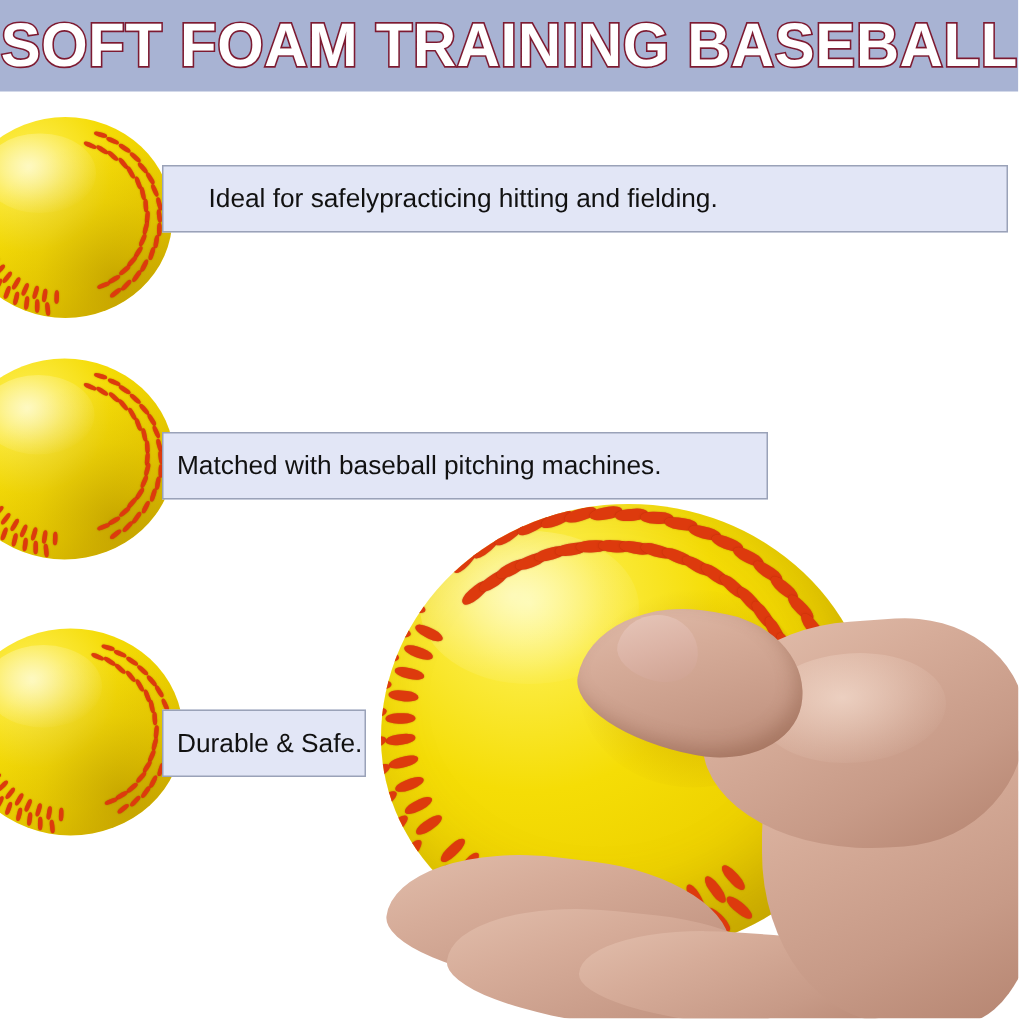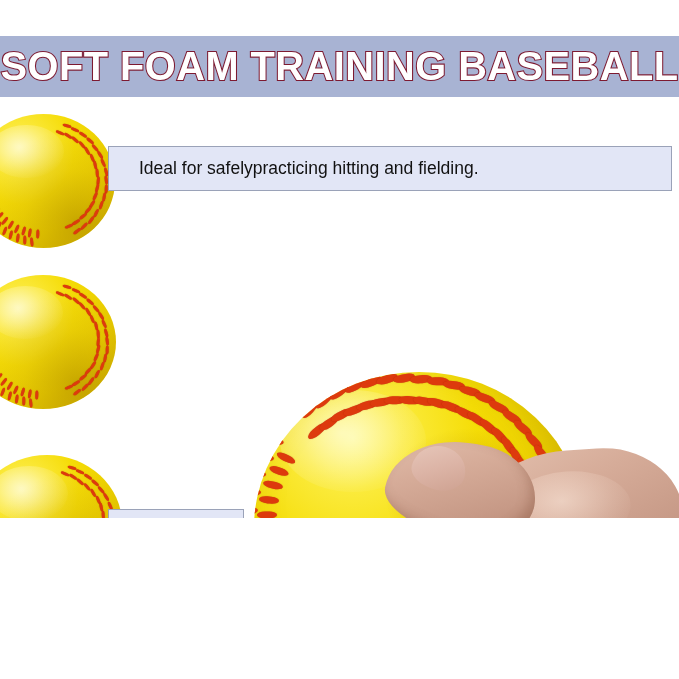--- a/index.html
+++ b/index.html
@@ -6,24 +6,23 @@
     margin: 0;
     padding: 0;
     background: #ffffff;
   }
   body {
     font-family: "Liberation Sans", sans-serif;
   }
   #page {
     position: relative;
     width: 679px;
-    height: 482px;
+    height: 679px;
     background: #ffffff;
     overflow: hidden;
-    margin-top: 36px;
   }
 
   
   .header-band {
     position: absolute;
     left: 0;
     top: 0;
     width: 679px;
     height: 61px;
     background: #a8b3d3;
@@ -501,17 +500,21 @@
       <div class="skin-hi" style="left:18%; top:14%; width:58%; height:48%;"></div>
     </div>
     <div class="skin" id="thumb"></div>
     <div id="thumb-nail"></div>
   </div>
 
   <div class="caption" id="caption-1">
     <div class="line">Ideal for safelypracticing hitting and fielding.</div>
   </div>
 
+  <div class="caption" id="caption-2">
+    <div class="line">Matched with baseball pitching machines.</div>
+  </div>
 
   <div class="caption" id="caption-3">
+    <div class="line">Durable &amp; Safe.</div>
   </div>
 
 </div>
 
 </body></html>

